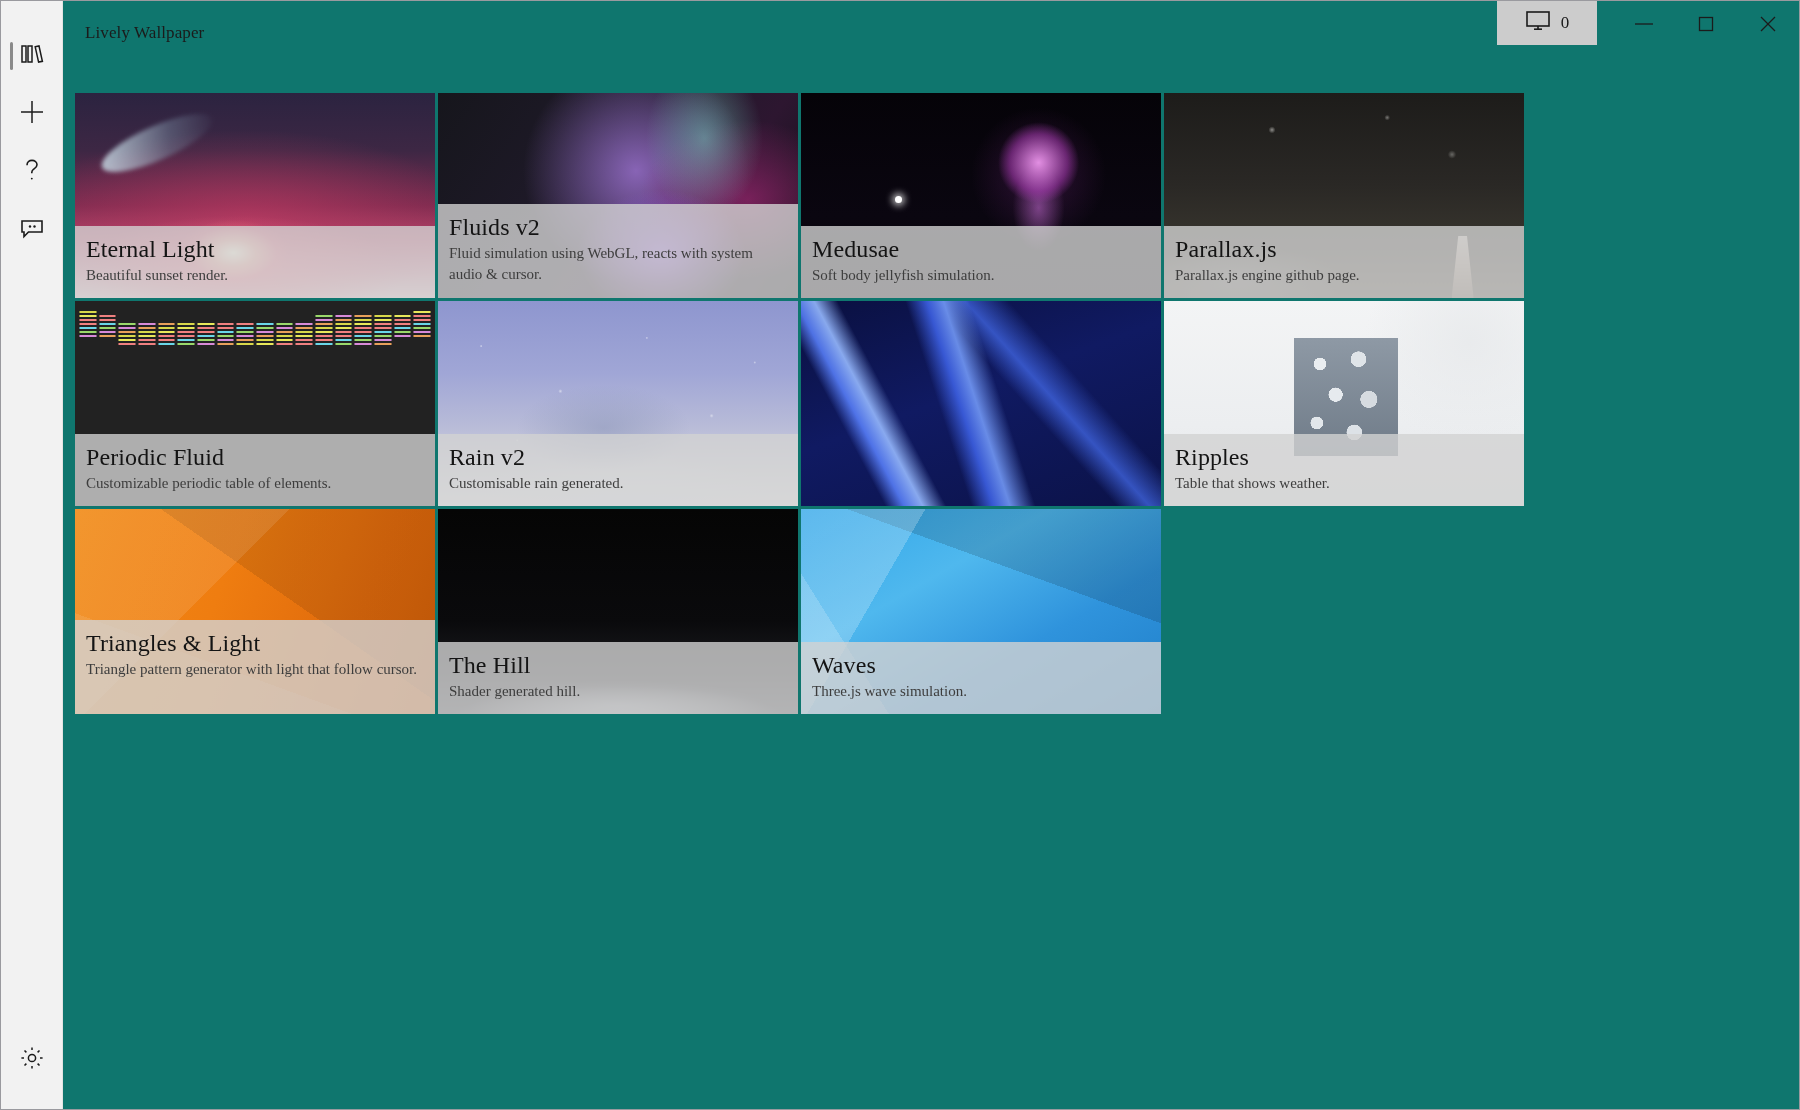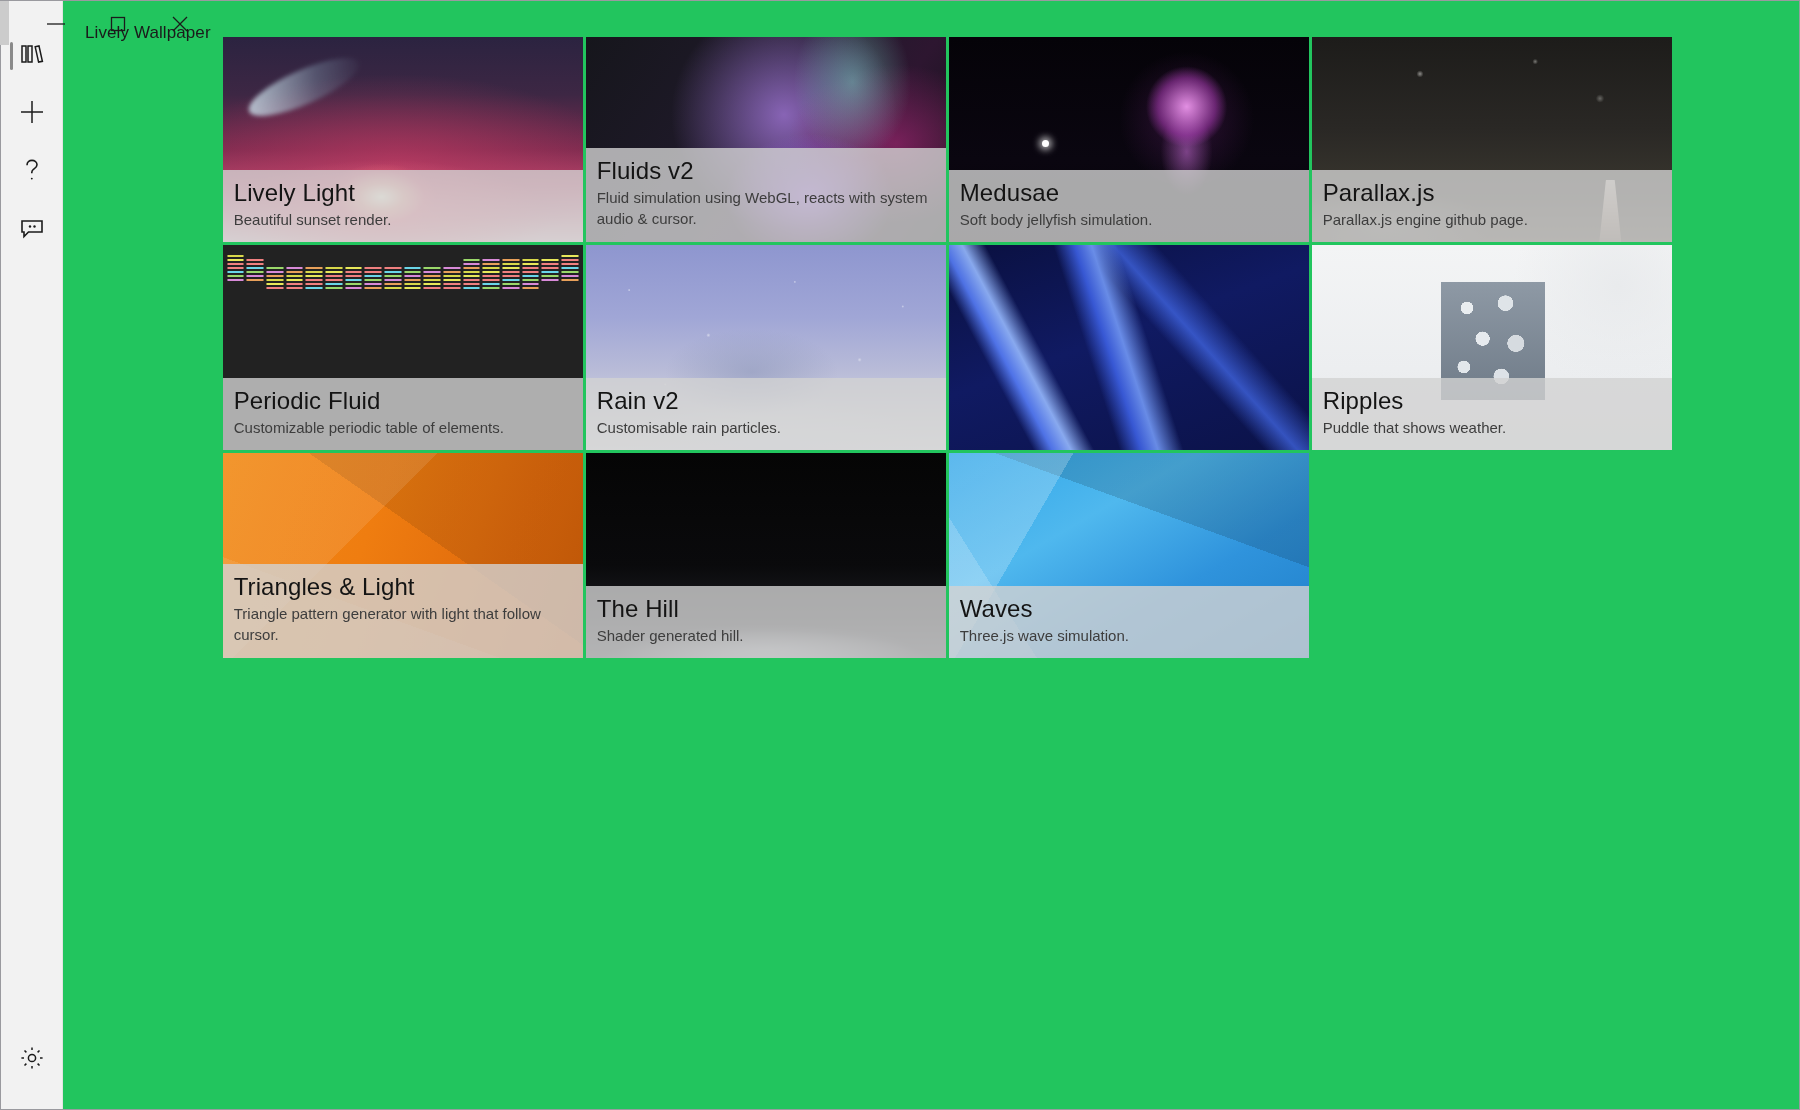--- a/index.html
+++ b/index.html
@@ -36,23 +36,24 @@
     content: "";
     position: absolute; left: 9px; top: 15px;
     width: 3px; height: 28px;
     background: #8a8a8a; border-radius: 2px;
   }
   .rail-spacer { flex: 1 1 auto; }
   .rail-bottom { margin-bottom: 20px; }
   
   #content {
     flex: 1 1 auto; height: 100%;
-    display: flex; 
-    position: relative;
-    background: #22c55e;
+    display: flex; flex-direction: column;
+    position: relative;
+    background: #0f766e;
+    font-family: Liberation Serif, serif;
   }
   #titlebar {
     height: 56px; flex: none;
     display: flex; align-items: flex-start;
     position: relative;
   }
   #app-title {
     font-size: 17px; color: #1b1b1b;
     padding: 22px 0 0 22px;
     letter-spacing: .1px;
@@ -331,21 +332,21 @@
             </svg>
         </div>
       </div>
     </div>
 
     <div id="grid-wrap">
       <div id="grid">
           <div class="card">
             <div class="thumb th-eternal"></div>
             <div class="caption">
-              <div class="card-title">Lively Light</div>
+              <div class="card-title">Eternal Light</div>
               <div class="card-desc">Beautiful sunset render.</div>
             </div>
           </div>
           <div class="card">
             <div class="thumb th-fluids"></div>
             <div class="caption tall">
               <div class="card-title">Fluids v2</div>
               <div class="card-desc">Fluid simulation using WebGL, reacts with system audio &amp; cursor.</div>
             </div>
           </div>
@@ -532,31 +533,31 @@
             </div>
             <div class="caption">
               <div class="card-title">Periodic Fluid</div>
               <div class="card-desc">Customizable periodic table of elements.</div>
             </div>
           </div>
           <div class="card">
             <div class="thumb th-rainv2"></div>
             <div class="caption">
               <div class="card-title">Rain v2</div>
-              <div class="card-desc">Customisable rain particles.</div>
+              <div class="card-desc">Customisable rain generated.</div>
             </div>
           </div>
           <div class="card">
             <div class="thumb th-ribbon"></div>
           </div>
           <div class="card">
             <div class="thumb th-ripples"></div>
             <div class="caption">
               <div class="card-title">Ripples</div>
-              <div class="card-desc">Puddle that shows weather.</div>
+              <div class="card-desc">Table that shows weather.</div>
             </div>
           </div>
           <div class="card">
             <div class="thumb th-triangles"></div>
             <div class="caption tall">
               <div class="card-title">Triangles &amp; Light</div>
               <div class="card-desc">Triangle pattern generator with light that follow cursor.</div>
             </div>
           </div>
           <div class="card">

